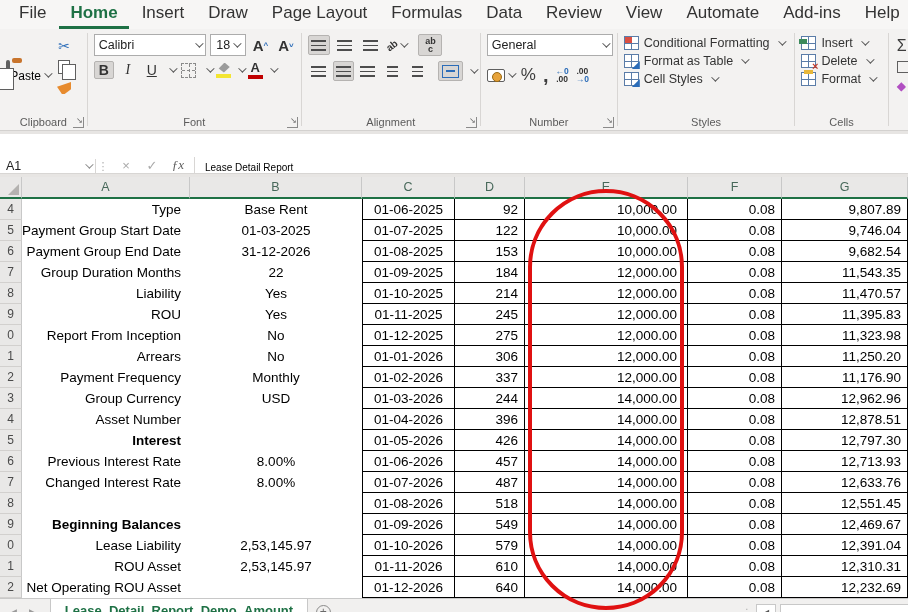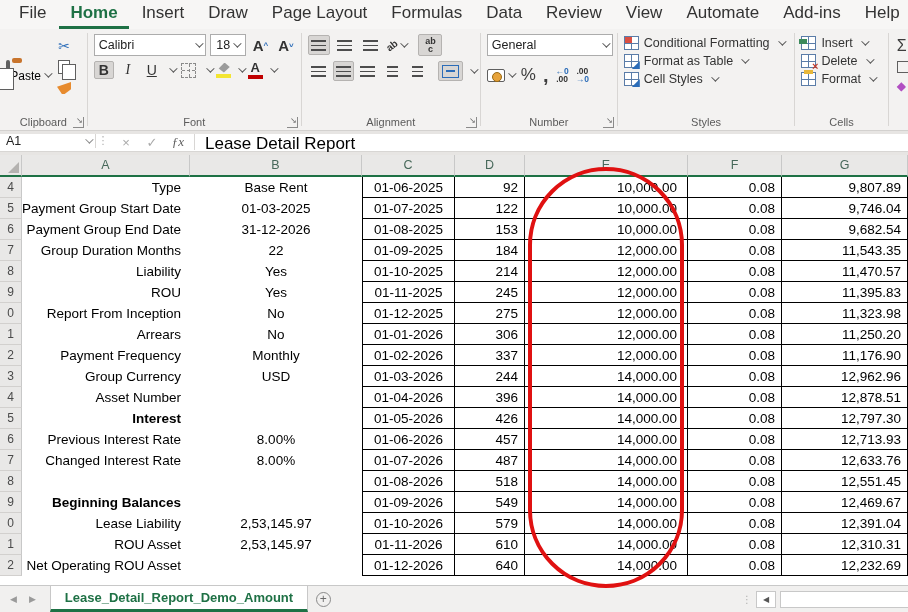--- a/index.html
+++ b/index.html
@@ -94,29 +94,29 @@
   .acc-green::after{ content:""; position:absolute; left:-3px; top:2px; width:8px; height:5px; background:#3c8a5c; }
   .acc-x::after    { content:"×"; position:absolute; right:-3px; bottom:-5px; color:#c0392b; font-weight:700; font-size:11px; }
   .acc-yellow::after{ content:""; position:absolute; left:2px; top:-3px; width:9px; height:4px; background:#e7b73a; }
 
   .edit-partial { width:20px; overflow:hidden; display:flex; flex-direction:column; gap:6px;
     padding:8px 0 0 8px; color:#3d3d3d; }
   .edit-partial .diamond { color:#b14fc2; font-size:12px; }
 
   
   .fgap { height:3px; background:#e7e5e3; flex:none; }
-  .fbar { height:18px; background:#fff; border-bottom:1px solid #d8d6d4; display:flex;
-    align-items:flex-start; flex:none; }
+  .fbar { height:40px; background:#fff; border-bottom:1px solid #d8d6d4; display:flex;
+    align-items:flex-end; flex:none; }
   .namebox { width:96px; border-right:1px solid #d8d6d4; display:flex; align-items:center;
     padding:0 4px 0 6px; font-size:12.5px; color:#222; justify-content:space-between; }
   .fb-dots { width:14px; display:flex; align-items:center; justify-content:center; color:#b0b0b0; font-size:11px; }
   .fb-btns { display:flex; align-items:center; gap:2px; padding:0 4px; border-right:1px solid #d8d6d4; }
   .fb-btn { width:24px; text-align:center; color:#a9a9a9; font-size:13px; }
   .fx { color:#5f5f5f; font-style:italic; font-family:"Liberation Serif","DejaVu Serif",serif; }
-  .formula-text { flex:1; display:flex; align-items:center; padding-left:10px; font-size:17px; color:#000; }
+  .formula-text { flex:1; display:flex; align-items:center; padding-left:10px; font-size:10px; color:#000; }
 
   
   .sheet { position:relative; flex:1; background:#fff; }
   .grid { display:grid; grid-template-columns:22px 168px 172px 93px 70px 163px 94px 126px;
     grid-template-rows:22px repeat(19,21px); }
   .corner { background:#e9e8e7; border-right:1px solid #c8c8c8; border-bottom:2px solid #1e7145; position:relative; }
   .corner::after { content:""; position:absolute; right:2px; bottom:2px;
     border-left:11px solid transparent; border-bottom:11px solid #b4b2b0; }
   .colhead { background:#e9e8e7; border-right:1px solid #c8c8c8; border-bottom:2px solid #1e7145;
     display:flex; align-items:center; justify-content:center; font-size:12.5px; color:#47685a; }

